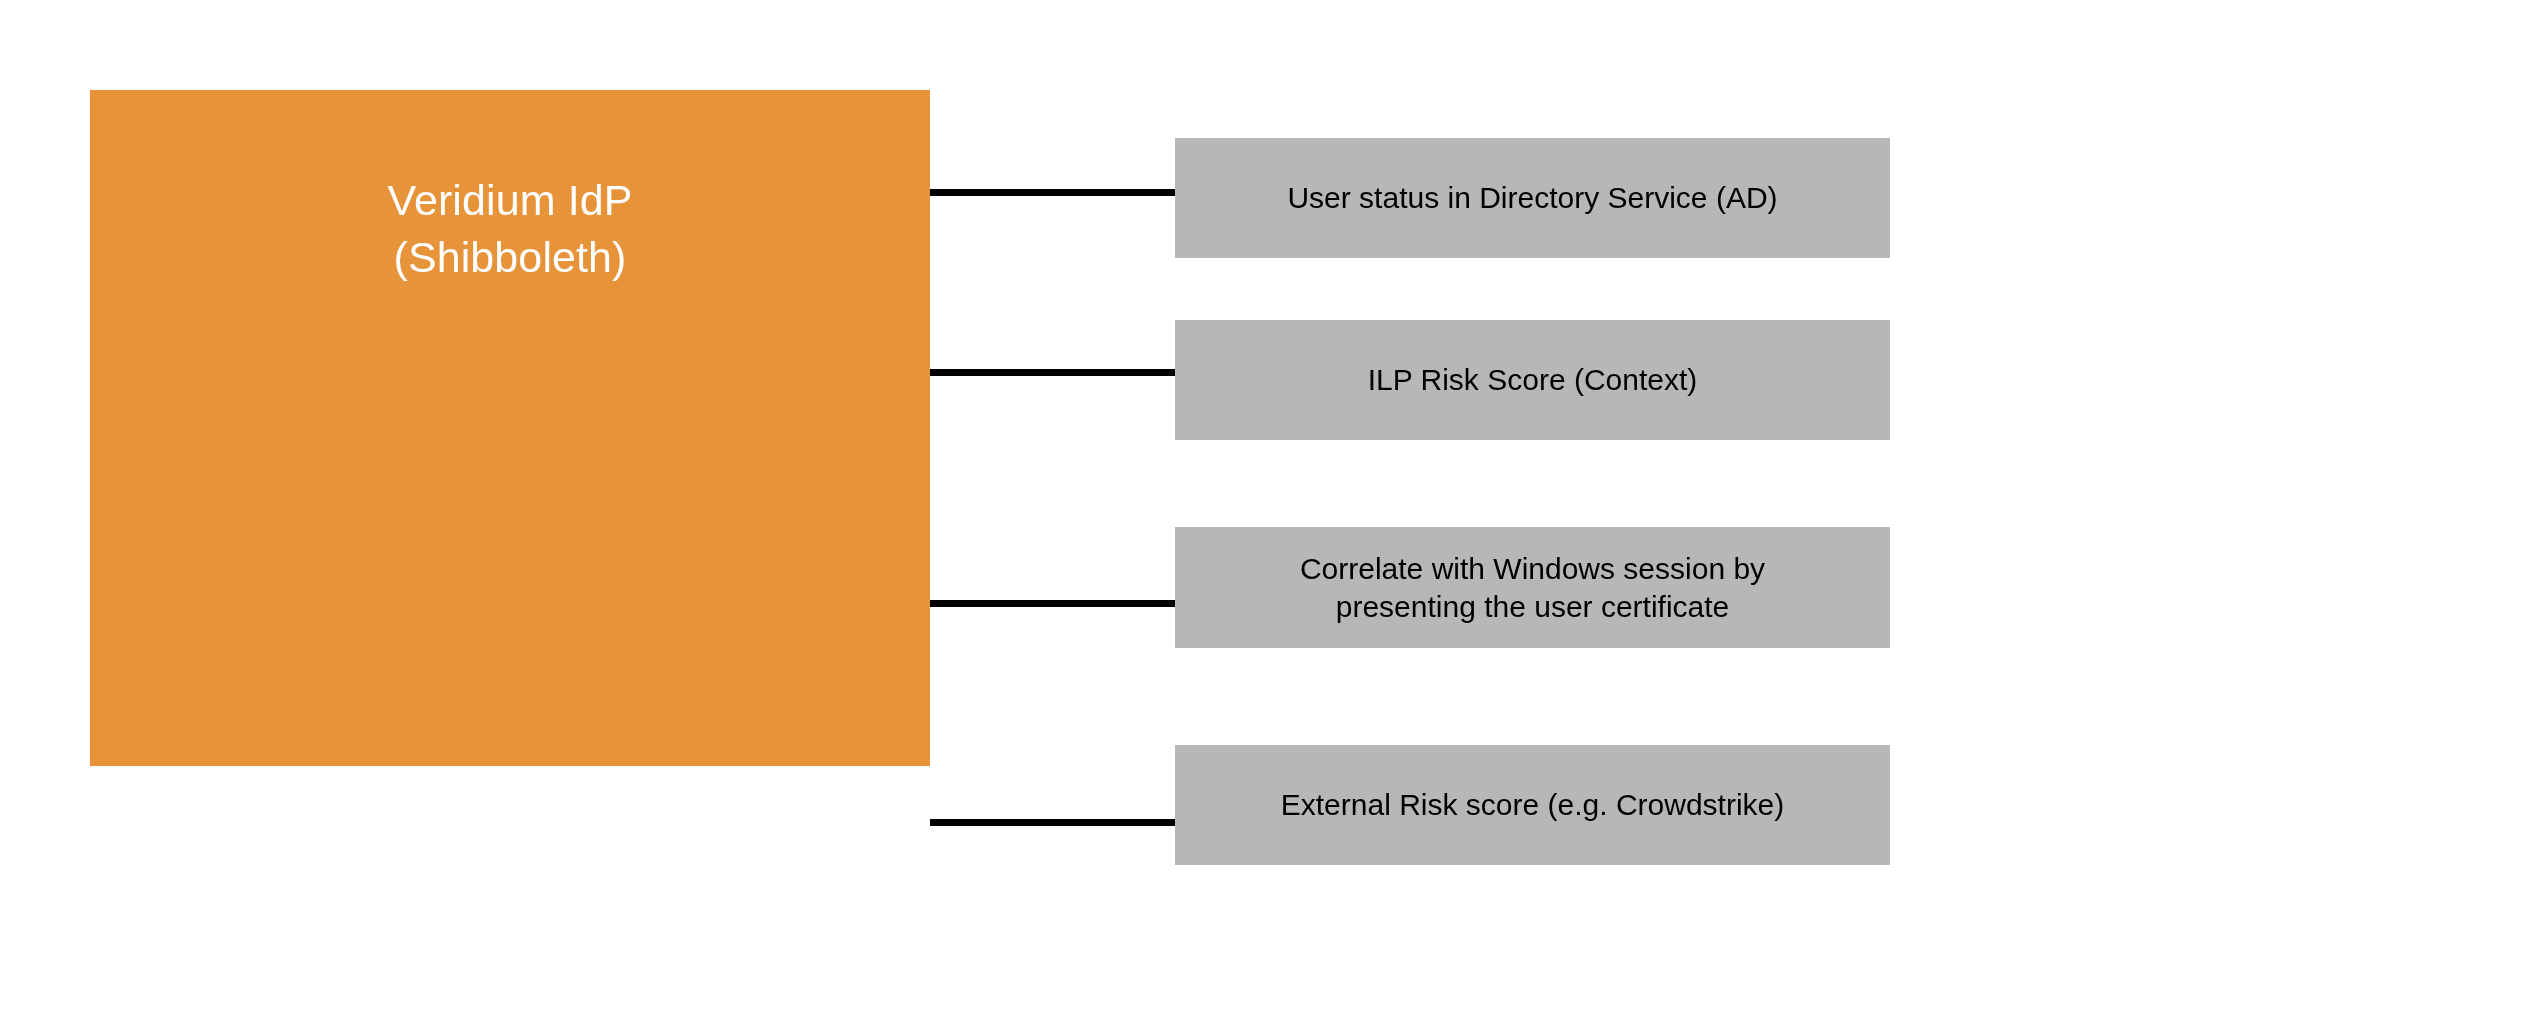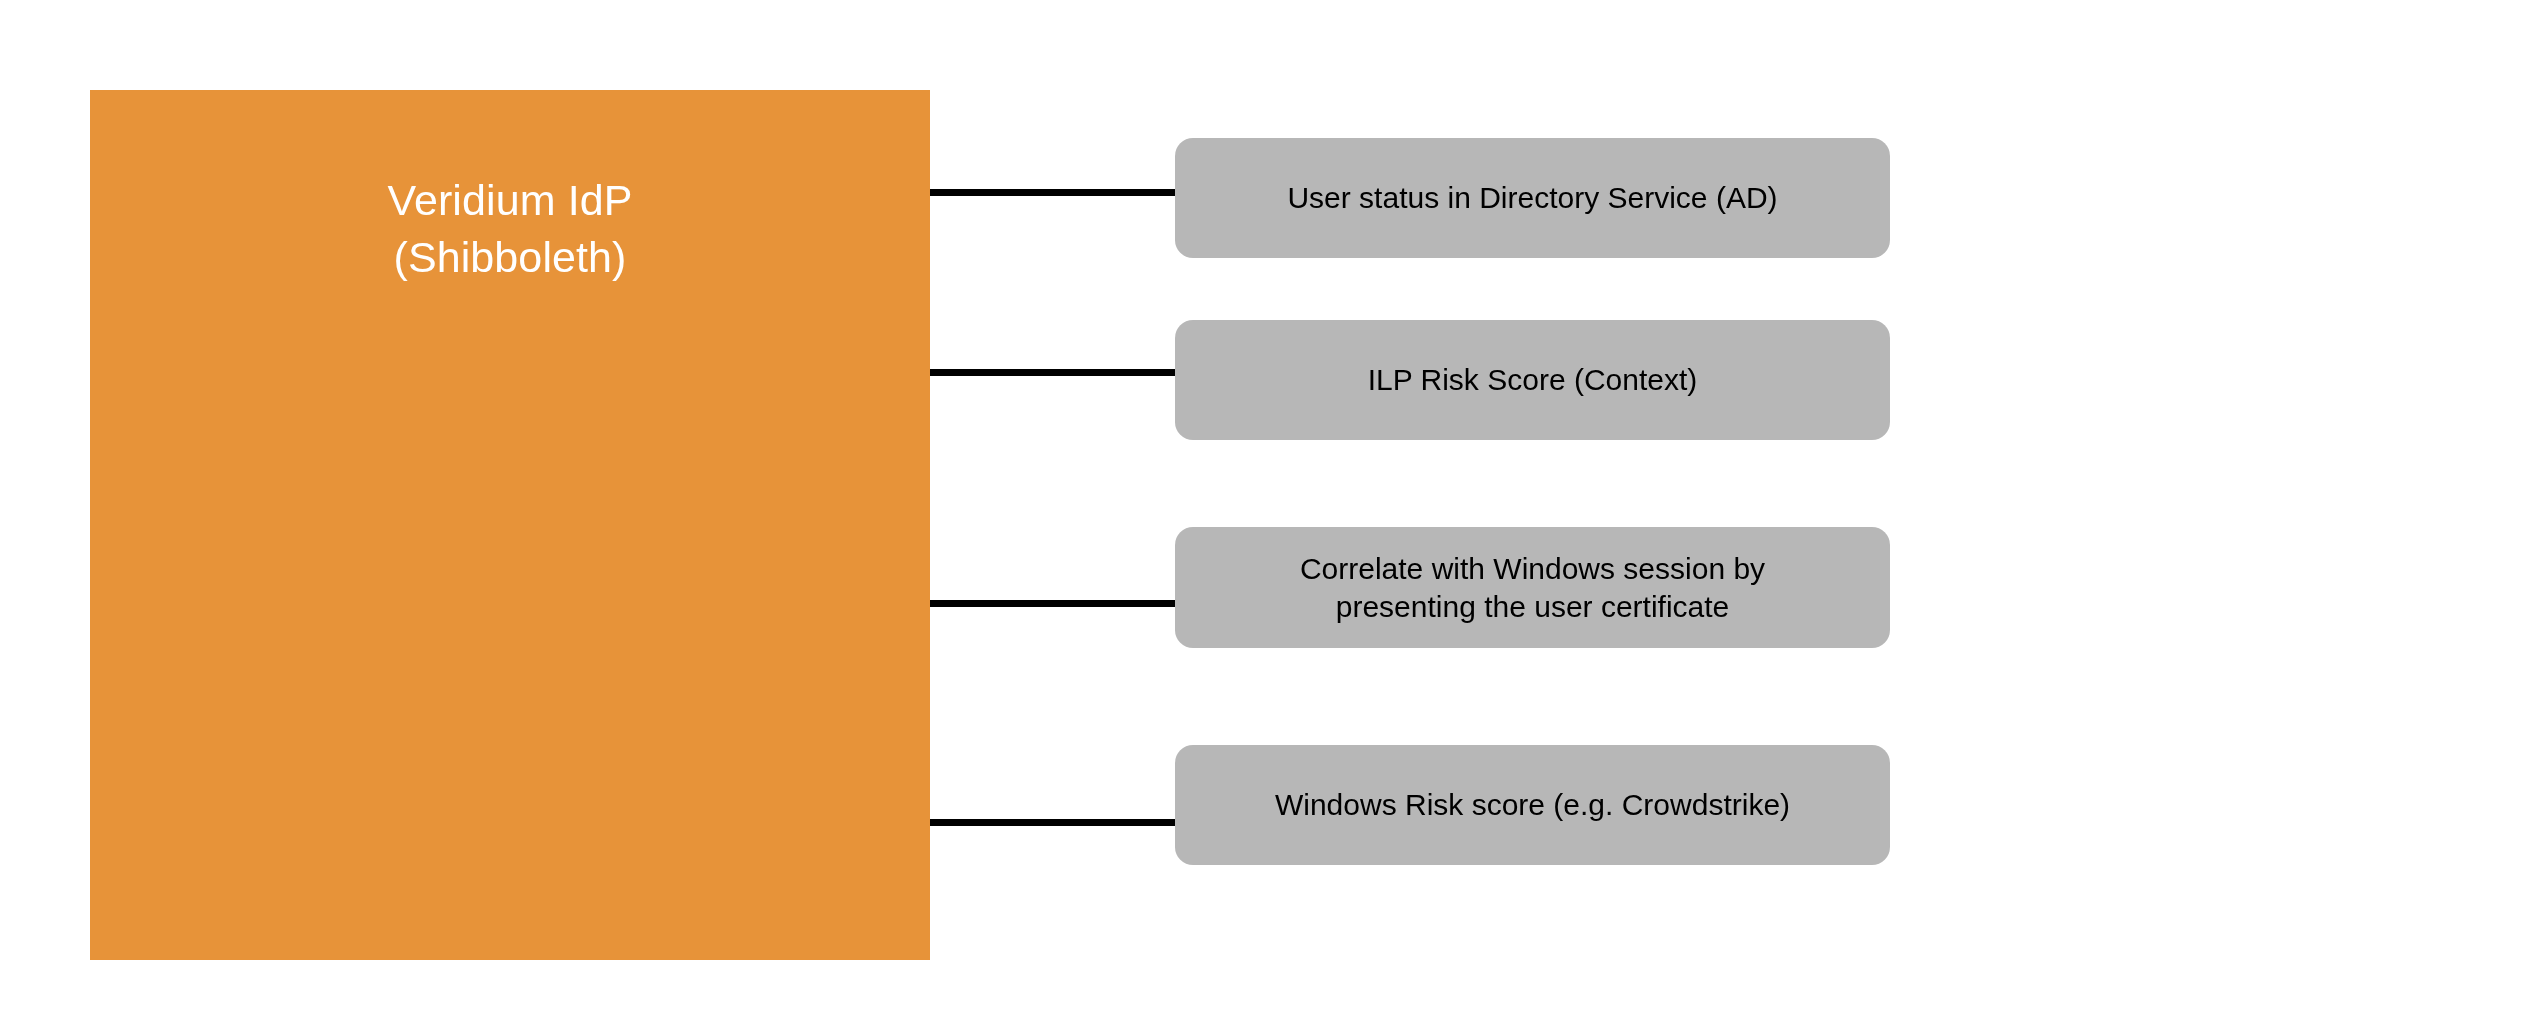--- a/index.html
+++ b/index.html
@@ -19,21 +19,21 @@
     background: #ffffff;
     overflow: hidden;
   }
 
   
   .idp-node {
     position: absolute;
     left: 90px;
     top: 90px;
     width: 840px;
-    height: 870px;
+    height: 676px;
     background: #e79339;
     box-sizing: border-box;
   }
   .idp-title {
     position: absolute;
     left: 0;
     top: 82px;
     width: 100%;
     text-align: center;
     color: #ffffff;
@@ -49,21 +49,20 @@
     position: absolute;
     left: 1175px;
     width: 715px;
     background: #b7b7b7;
     color: #000000;
     display: flex;
     align-items: center;
     justify-content: center;
     box-sizing: border-box;
     padding: 0 10px;
-    border-radius: 18px;
   }
   .attr-label {
     text-align: center;
     font-size: 30px;
     line-height: 1.25;
     white-space: pre-line;
   }
 
   .attr-box-0 { top: 138px; height: 120px; }
   .attr-box-1 { top: 320px; height: 120px; }
@@ -118,17 +117,17 @@
   <div class="attr-box attr-box-1">
     <div class="attr-label">ILP Risk Score (Context)</div>
   </div>
 
   <div class="attr-box attr-box-2">
     <div class="attr-label">Correlate with Windows session by
 presenting the user certificate</div>
   </div>
 
   <div class="attr-box attr-box-3">
-    <div class="attr-label">Windows Risk score (e.g. Crowdstrike)</div>
+    <div class="attr-label">External Risk score (e.g. Crowdstrike)</div>
   </div>
 
 
 </div>
 
 </body></html>

